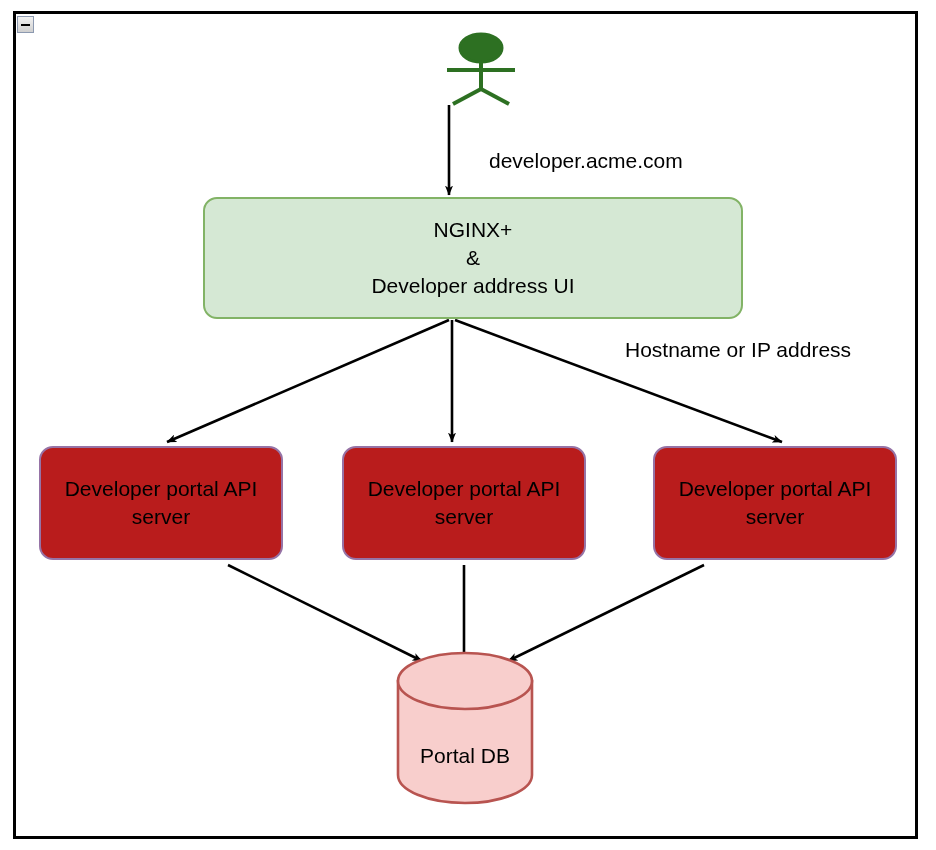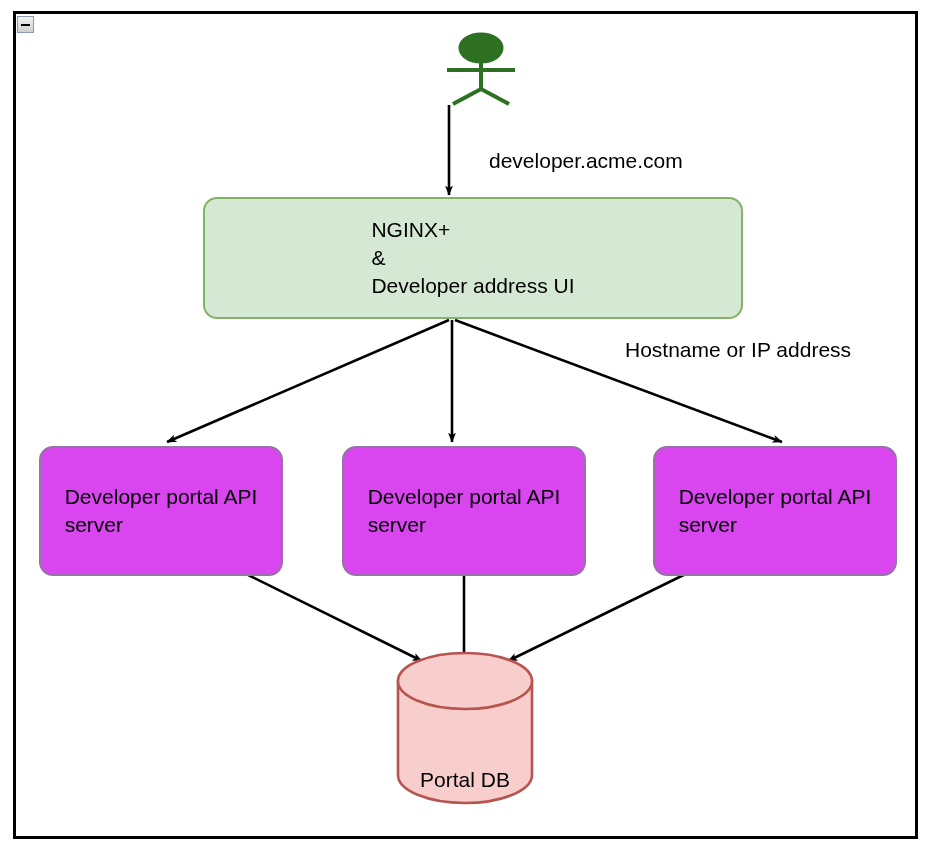--- a/index.html
+++ b/index.html
@@ -61,38 +61,39 @@
     height: 850px;
     overflow: visible;
   }
   
   .node {
     position: absolute;
     box-sizing: border-box;
     display: flex;
     align-items: center;
     justify-content: center;
+    text-align: center;
     color: #000000;
     line-height: 1.32;
   }
   .node-nginx {
     left: 203px;
     top: 197px;
     width: 540px;
     height: 122px;
     background: #d5e8d4;
     border: 2px solid #82b366;
     border-radius: 14px;
     font-size: 21px;
   }
   .node-api {
     top: 446px;
     width: 244px;
-    height: 130px;
-    background: #d946ef;
+    height: 114px;
+    background: #b91c1c;
     border: 2px solid #9673a6;
     border-radius: 14px;
     font-size: 21px;
   }
   .node-api.api-1 { left: 39px; }
   .node-api.api-2 { left: 342px; }
   .node-api.api-3 { left: 653px; }
   .node-api .label { padding: 0 10px; }
   
   .edge-label {
@@ -111,21 +112,20 @@
   }
   
   .db-label {
     position: absolute;
     left: 390px;
     top: 744px;
     width: 150px;
     text-align: center;
     font-size: 21px;
     color: #000000;
-    margin-top: 24px;
   }
 </style>
 </head>
 <body>
 
 <div id="canvas">
 
   <div class="frame"></div>
 
   <button class="collapse-toggle">

